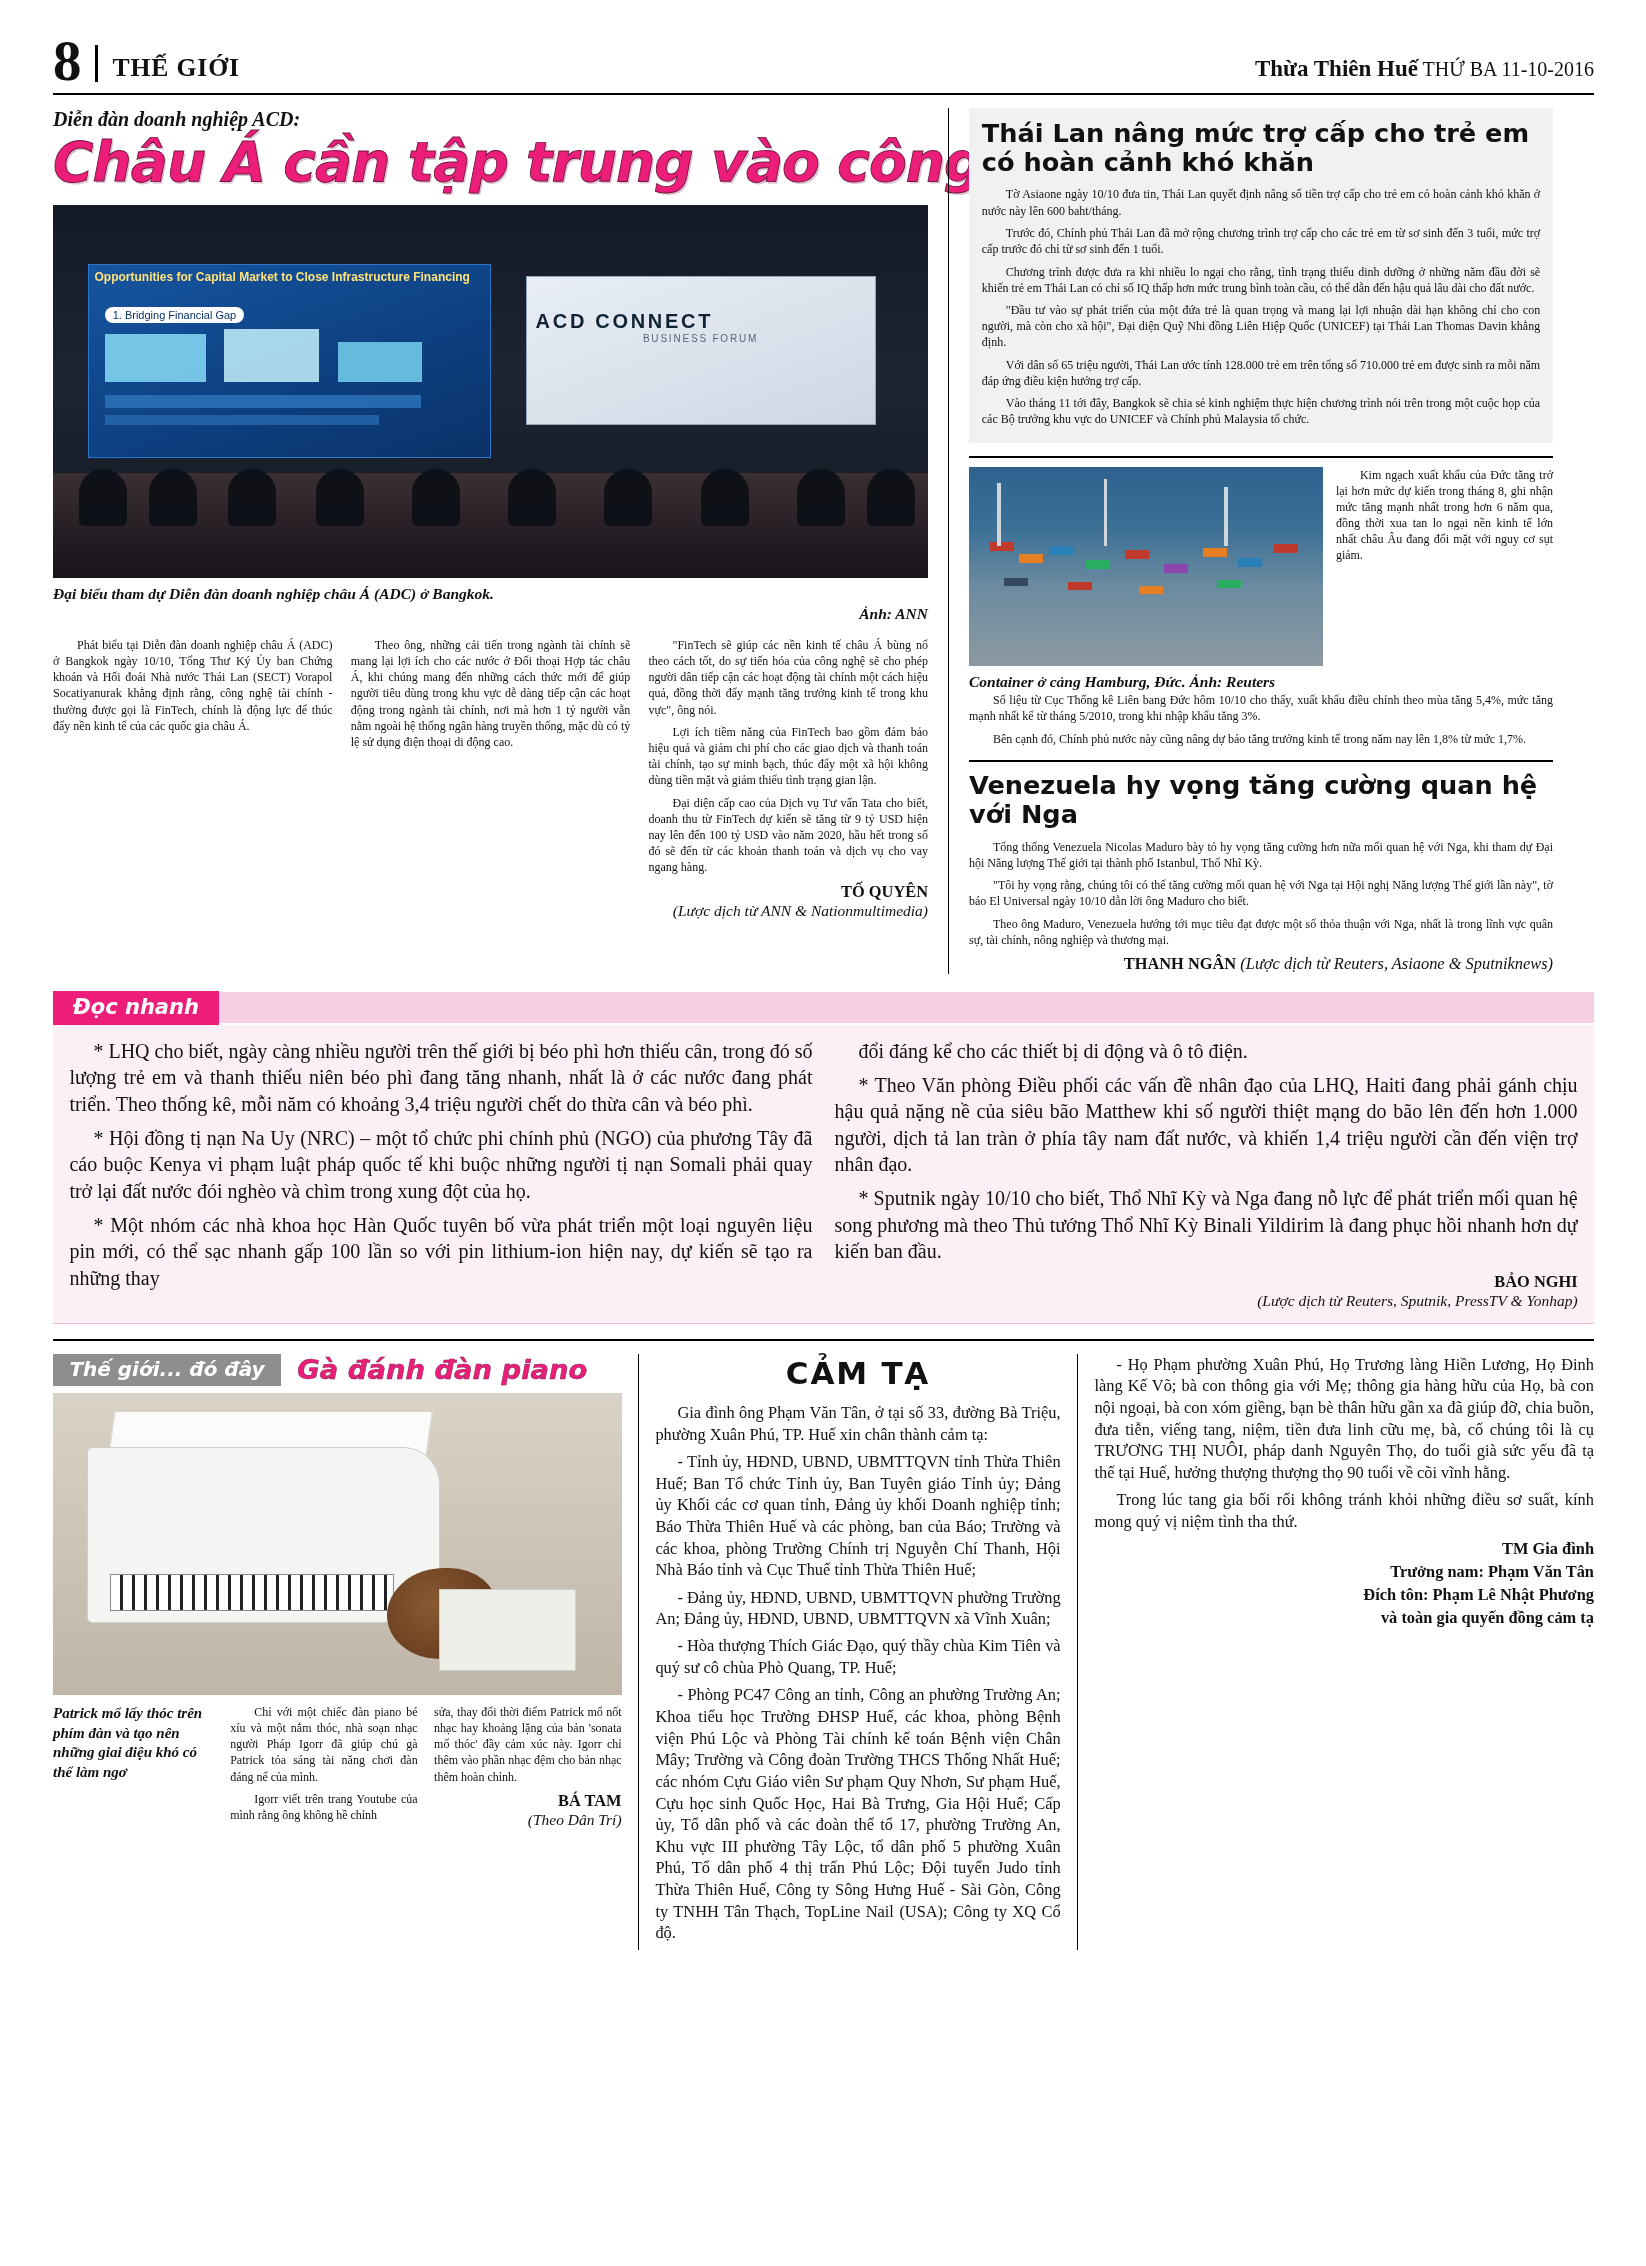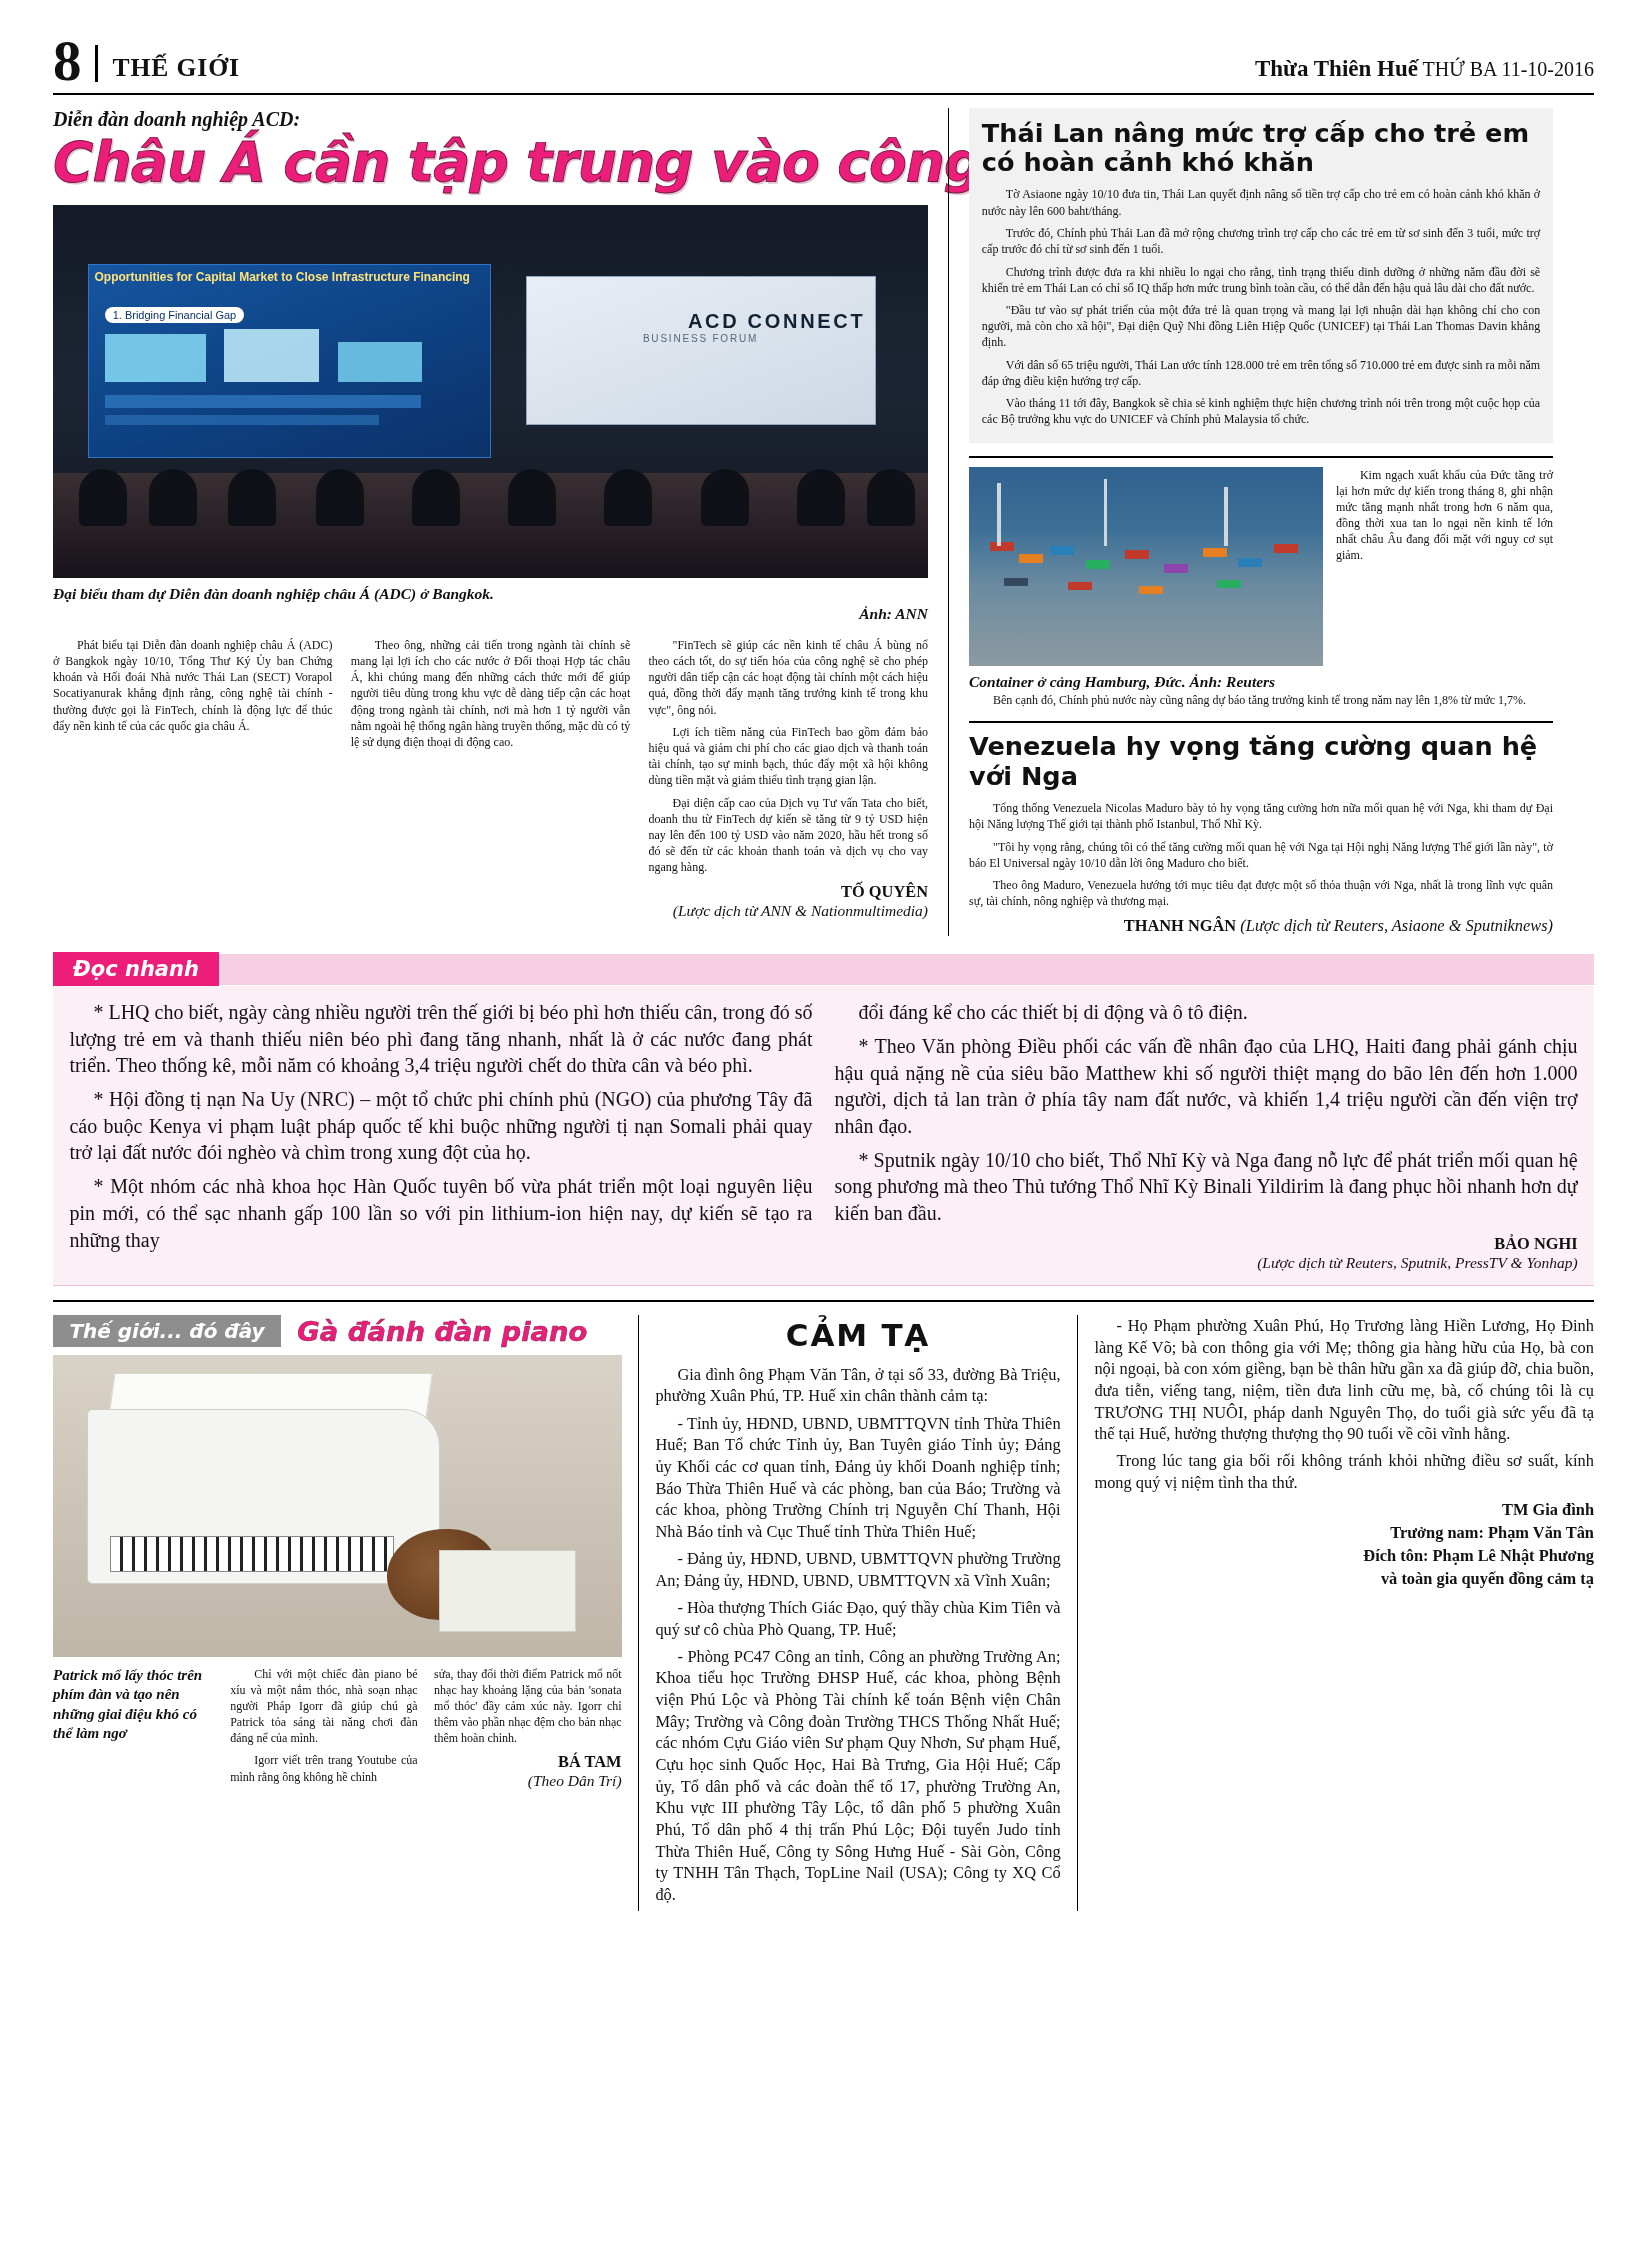--- a/index.html
+++ b/index.html
@@ -282,21 +282,21 @@
         <div class="conf-screen">
           <div style="position:absolute;left:5.5px;top:5.5px;right:5.5px;color:#ffe27a;font-family:'Liberation Sans',sans-serif;font-size:12px;font-weight:bold;line-height:1.15">Opportunities for Capital Market to Close Infrastructure Financing</div>
           <div style="position:absolute;left:16.4px;top:42px;background:#ffffff;color:#0b3268;font-family:'Liberation Sans',sans-serif;font-size:11px;padding:1.8px 7.3px;border-radius:8.2px">1. Bridging Financial Gap</div>
           <span class="bar" style="left:16.4px;top:69px;width:101px;height:48px;background:#7fd3ef"></span>
           <span class="bar" style="left:135px;top:64px;width:95px;height:53px;background:#b9e6f5"></span>
           <span class="bar" style="left:249px;top:77px;width:84px;height:40px;background:#6fc8e8"></span>
           <span class="bar" style="left:16.4px;top:130px;width:316px;height:12.8px;background:#2a6fb5"></span>
           <span class="bar" style="left:16.4px;top:150px;width:274px;height:9.1px;background:#2a6fb5;opacity:.7"></span>
         </div>
         <div class="conf-screen2">
-          <div style="text-align:right;font-weight:bold;font-size:20px;letter-spacing:2.7px;margin-top:24px">ACD CONNECT</div>
+          <div style="text-align:left;font-weight:bold;font-size:20px;letter-spacing:2.7px;margin-top:24px">ACD CONNECT</div>
           <div style="text-align:center;font-size:10px;letter-spacing:1.8px;color:#567">BUSINESS FORUM</div>
         </div>
         <div class="conf-floor"></div>
         <div class="conf-people">
           <i style="left:3%"></i>
             <i style="left:11%"></i>
             <i style="left:20%"></i>
             <i style="left:30%"></i>
           <i style="left:41%"></i>
             <i style="left:52%"></i>
@@ -363,20 +363,21 @@
               <span style="position:absolute;left:8%;top:8%;width:3.7px;height:32%;background:#cfd6dc"></span>
               <span style="position:absolute;left:38%;top:6%;width:3.7px;height:34%;background:#cfd6dc"></span>
               <span style="position:absolute;left:72%;top:10%;width:3.7px;height:30%;background:#cfd6dc"></span>
             </div>
             <div class="cap">Container ở cảng Hamburg, Đức. Ảnh: Reuters</div>
           </div>
           <div style="width:38%">
             <p class="t">Kim ngạch xuất khẩu của Đức tăng trở lại hơn mức dự kiến trong tháng 8, ghi nhận mức tăng mạnh nhất trong hơn 6 năm qua, đồng thời xua tan lo ngại nền kinh tế lớn nhất châu Âu đang đối mặt với nguy cơ sụt giảm.</p>
           </div>
         </div>
+        <p class="t">Số liệu từ Cục Thống kê Liên bang Đức hôm 10/10 cho thấy, xuất khẩu điều chỉnh theo mùa tăng 5,4%, mức tăng mạnh nhất kể từ tháng 5/2010, trong khi nhập khẩu tăng 3%.</p>
         <p class="t">Bên cạnh đó, Chính phủ nước này cũng nâng dự báo tăng trưởng kinh tế trong năm nay lên 1,8% từ mức 1,7%.</p>
       </div>
 
       <div class="rule-thick"></div>
 
       <div>
         <div class="rhead">Venezuela hy vọng tăng cường quan hệ với Nga</div>
         <p class="t">Tổng thống Venezuela Nicolas Maduro bày tỏ hy vọng tăng cường hơn nữa mối quan hệ với Nga, khi tham dự Đại hội Năng lượng Thế giới tại thành phố Istanbul, Thổ Nhĩ Kỳ.</p>
         <p class="t">"Tôi hy vọng rằng, chúng tôi có thể tăng cường mối quan hệ với Nga tại Hội nghị Năng lượng Thế giới lần này", tờ báo El Universal ngày 10/10 dẫn lời ông Maduro cho biết.</p>
         <p class="t">Theo ông Maduro, Venezuela hướng tới mục tiêu đạt được một số thỏa thuận với Nga, nhất là trong lĩnh vực quân sự, tài chính, nông nghiệp và thương mại.</p>

